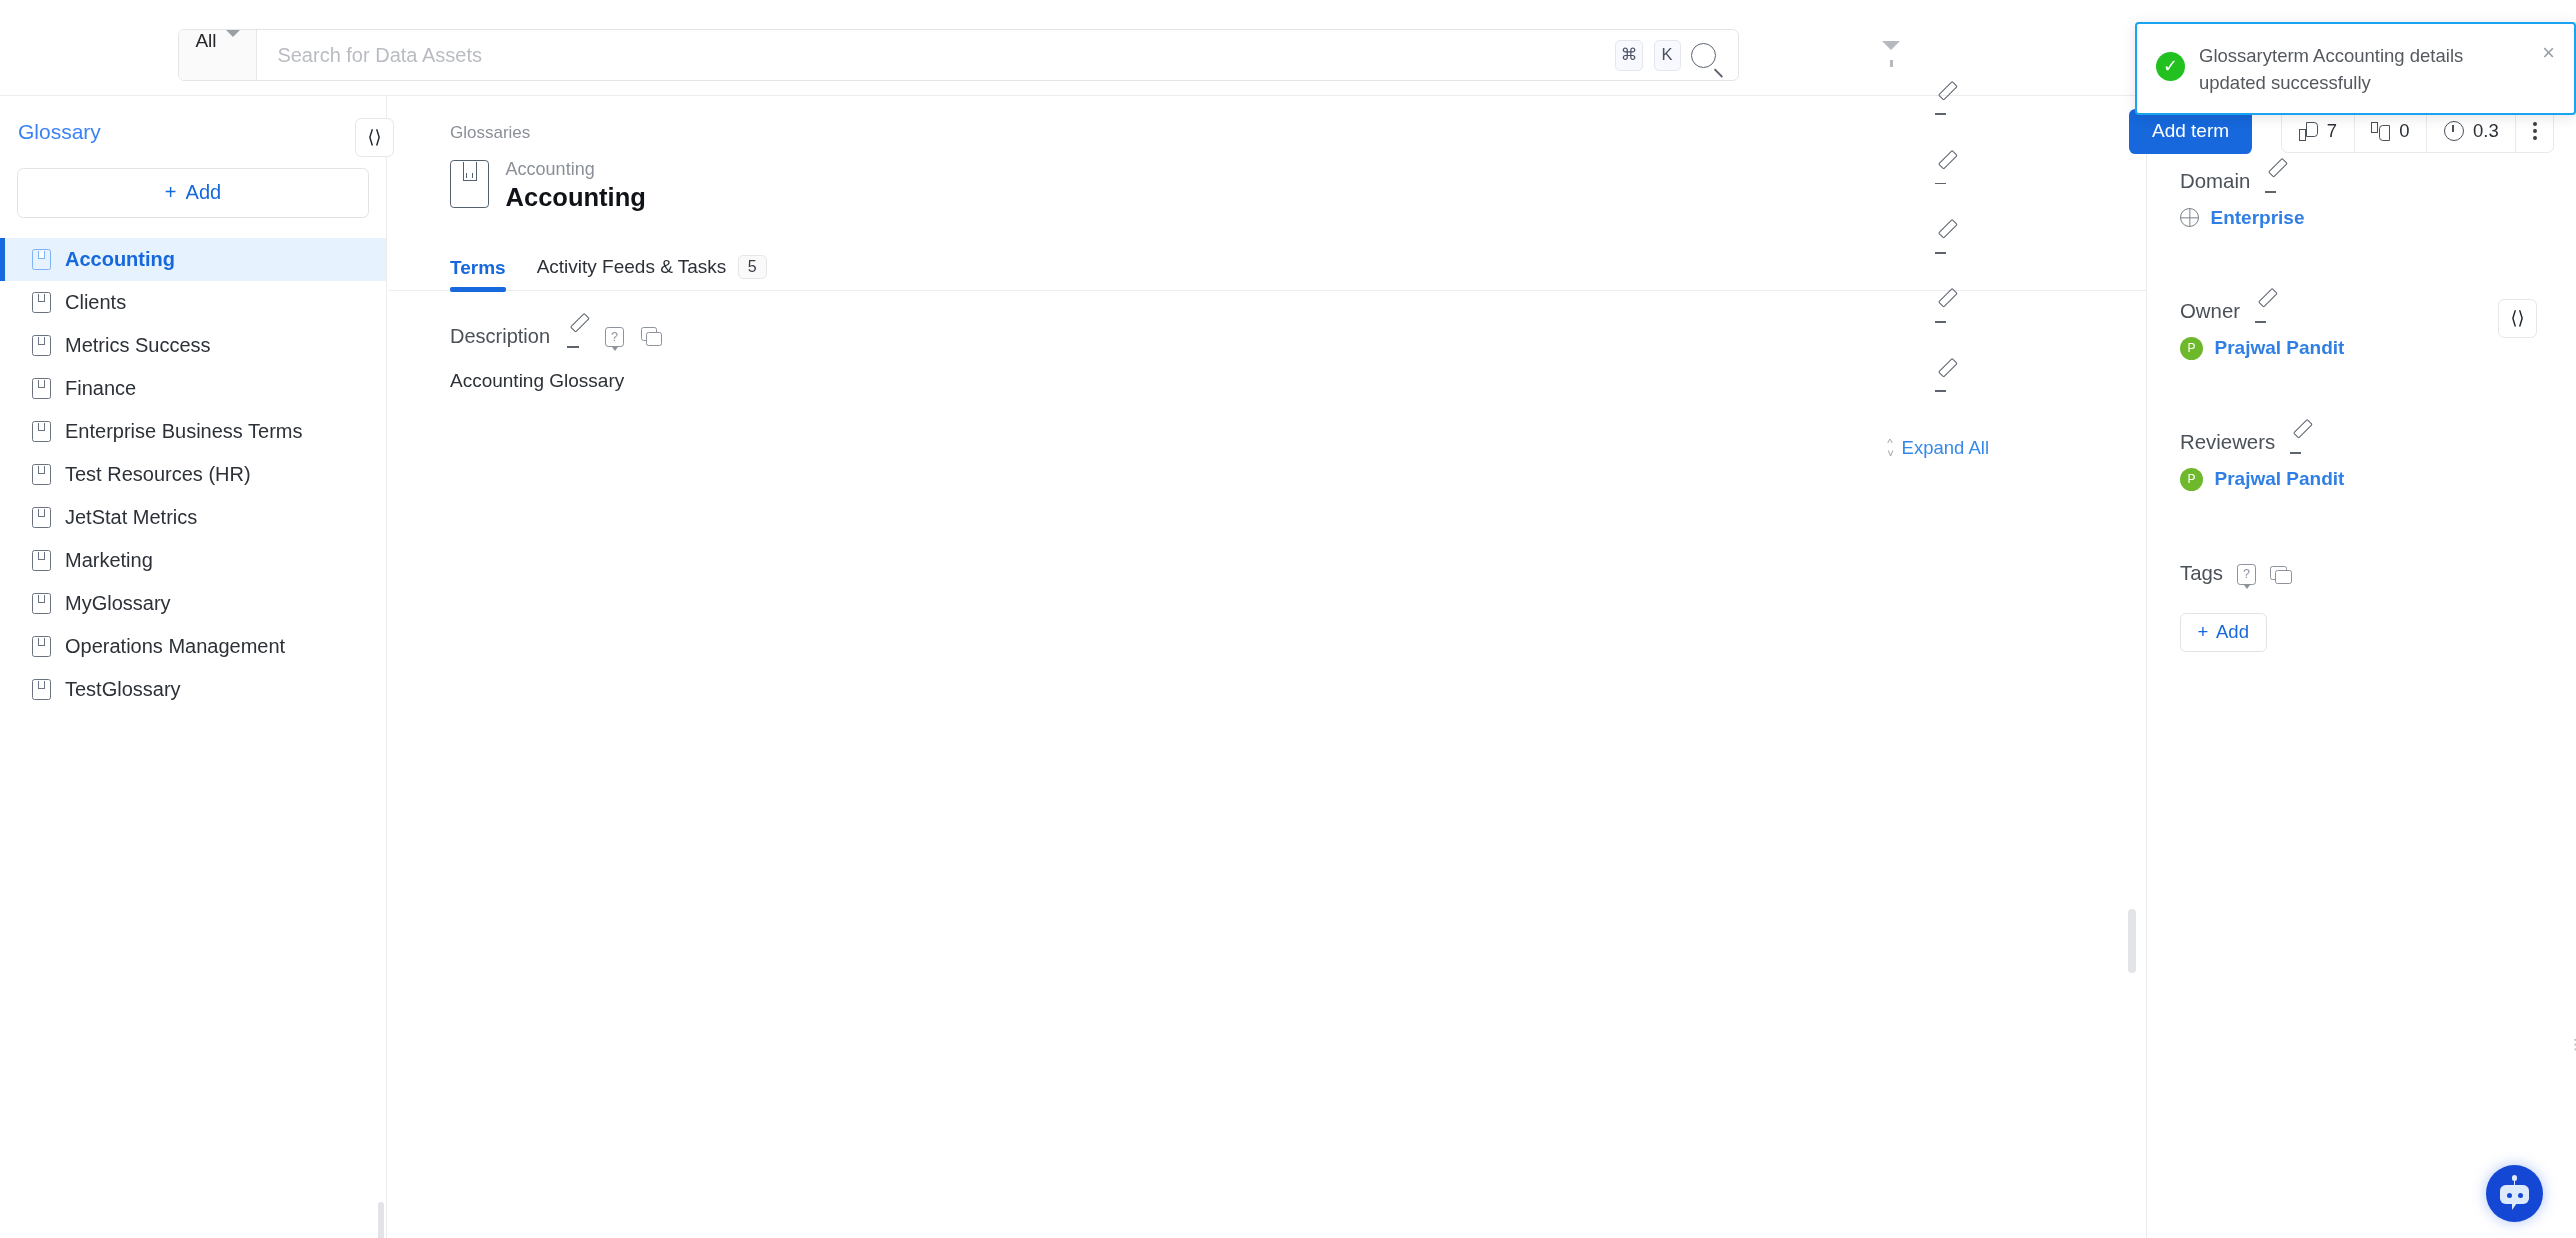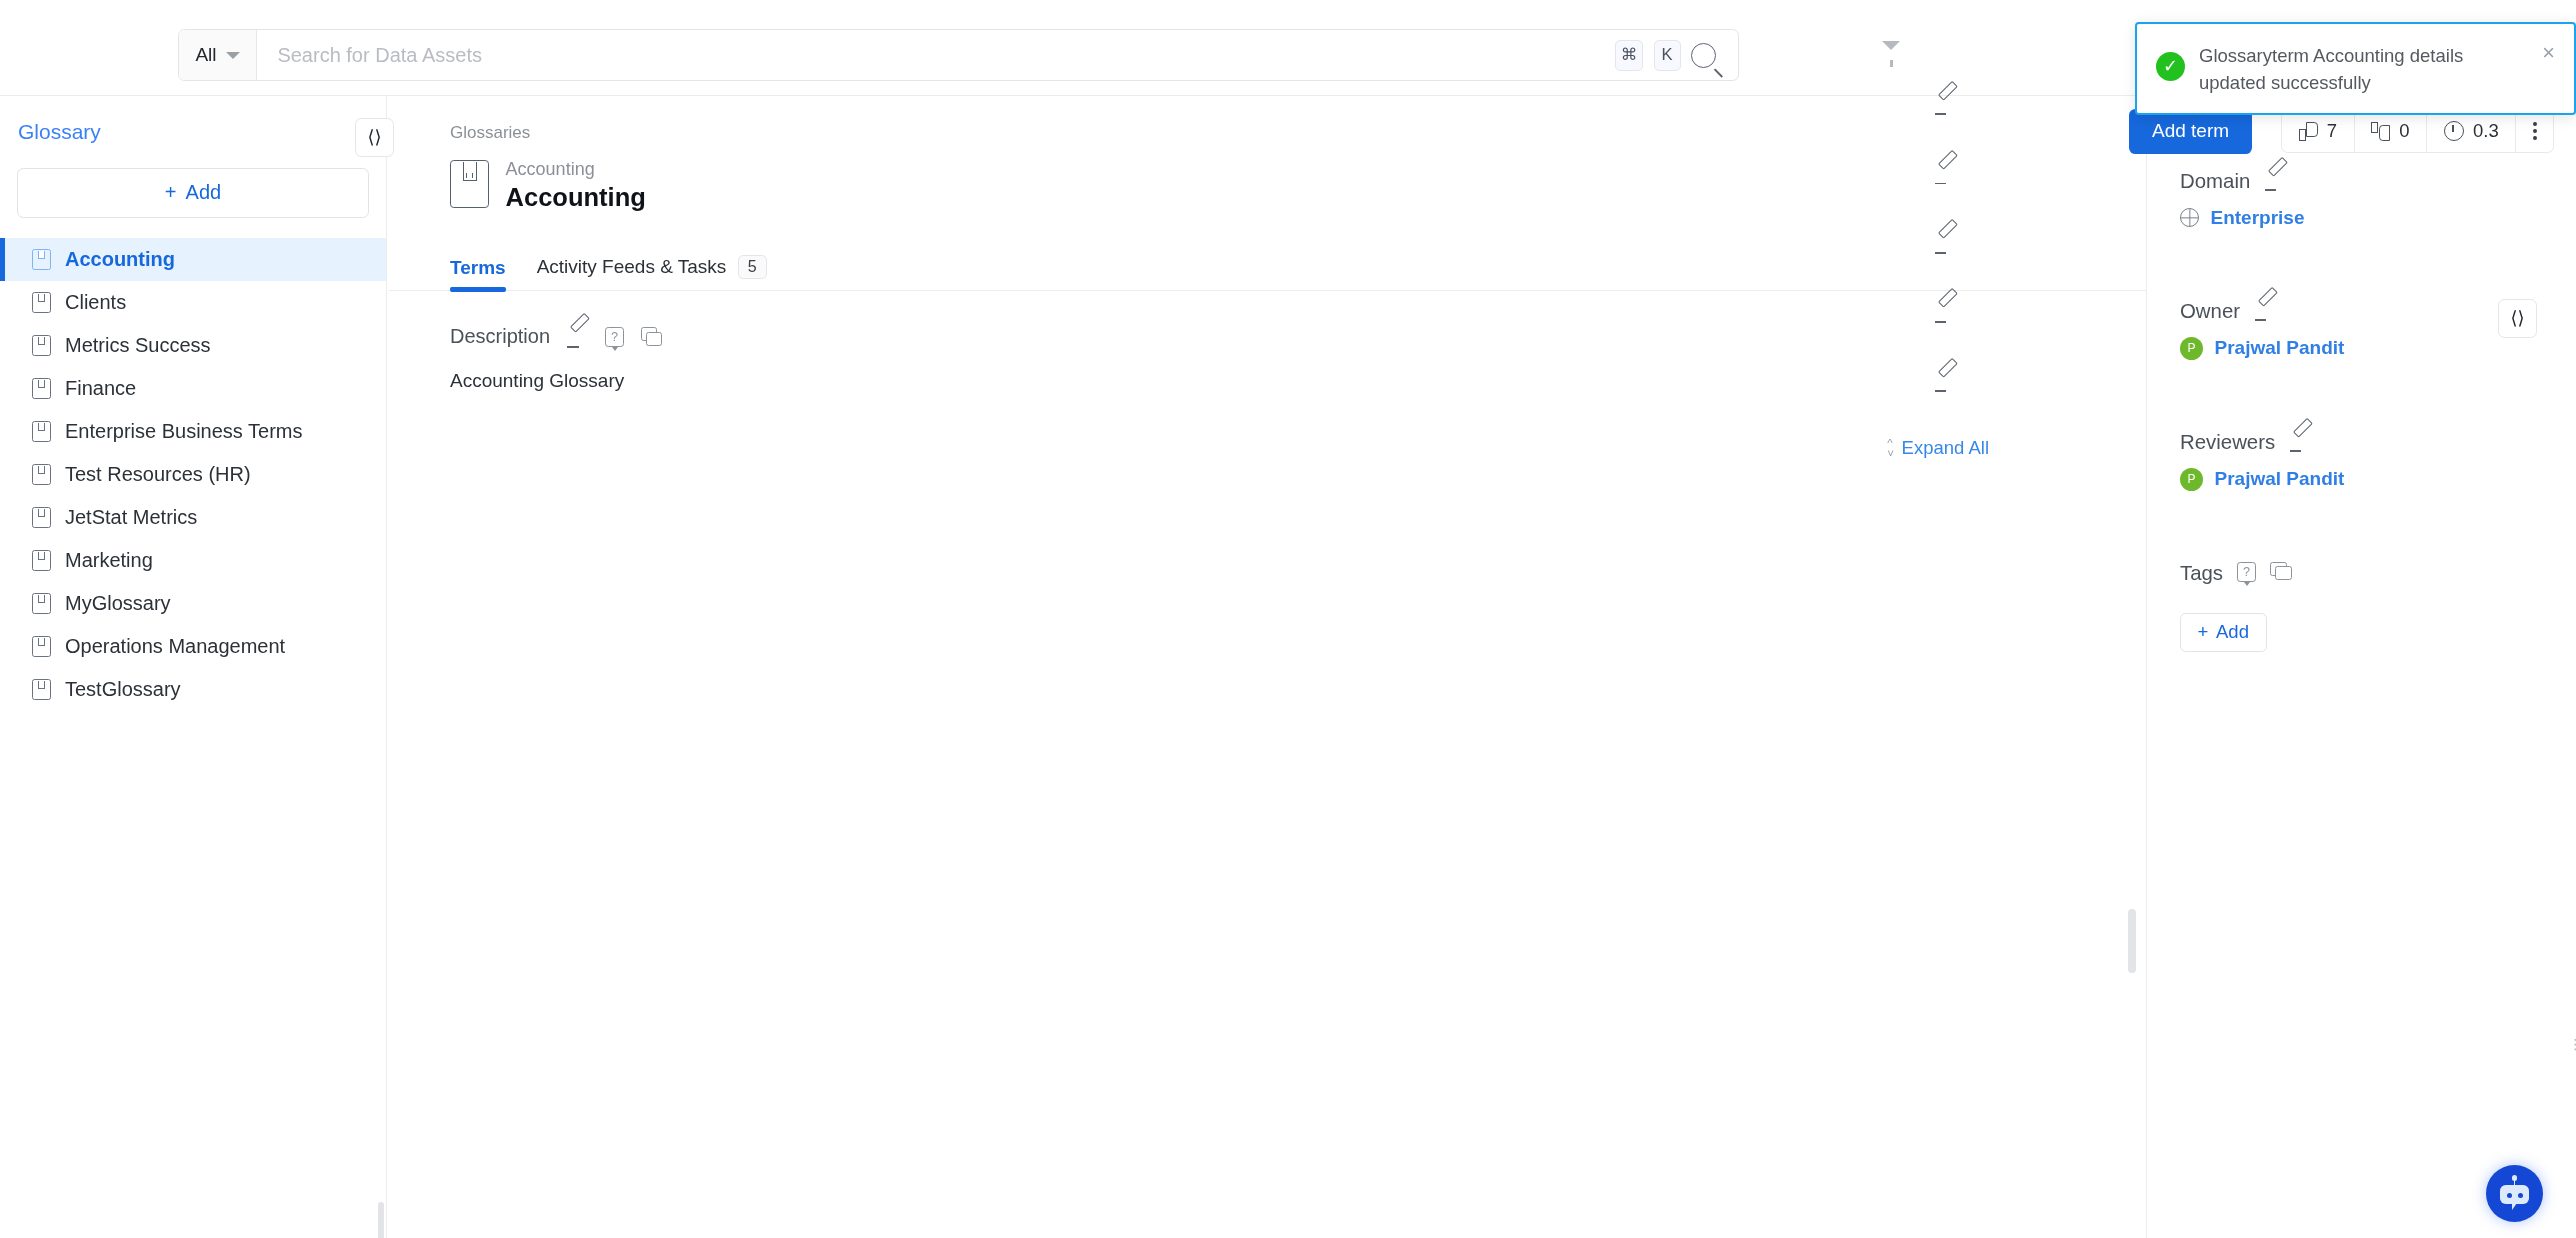--- a/index.html
+++ b/index.html
@@ -21,21 +21,21 @@
   .search-wrap {
     position: absolute; left: 178px; top: 12.7px;
     width: 1561px; height: 52px;
     border: 1.3px solid #e4e4e6; border-radius: 6.4px;
     display: flex; align-items: center; background: #fff;
     overflow: hidden;
   }
   .search-scope {
     width: 78px; height: 100%;
     background: #fafafa; border-right: 1.3px solid #e8e8ea;
-    display: flex; align-items: center; justify-content: center; gap: 9px;
+    display: flex; align-items: flex-start; justify-content: center; gap: 9px;
     font-size: 19px; color: #23262b; cursor: pointer;
   }
   .caret-dn {
     width: 0; height: 0; border-left: 7px solid transparent;
     border-right: 7px solid transparent; border-top: 7.6px solid #9aa0a6;
   }
   .caret-sm {
     width: 0; height: 0; border-left: 5.7px solid transparent;
     border-right: 5.7px solid transparent; border-top: 6.4px solid #4a4f55;
   }
@@ -251,21 +251,21 @@
   .pencil::after {
     content:""; position:absolute; left: 0.6px; bottom: 0px; width: 11.5px; height: 1.9px; background:#5d646e;
   }
 
   
   .rpanel {
     position: absolute; left: 2148px; top: 79px; width: 428px; height: 1159px;
     background: #fff; padding: 74px 0 0 32px;
   }
   .rp-label {
-    display: flex; align-items: flex-start; gap: 14px;
+    display: flex; align-items: flex-end; gap: 14px;
     font-size: 20.4px; color: #4b5159; margin-bottom: 14px;
   }
   .rp-row { display: flex; align-items: center; gap: 11.5px; font-size: 19px; }
   .rp-link { color: #2f7fe4; font-weight: bold; cursor: pointer; }
   .rp-sec { margin-bottom: 71px; }
   .globe-sm {
     width: 19px; height: 19px; border: 1.3px solid #7b828b; border-radius: 50%; position: relative; flex:0 0 auto;
   }
   .globe-sm::before { content:""; position:absolute; left:50%; top:-1.3px; width:1.3px; height:19px; background:#7b828b; transform: translateX(-50%); }
   .globe-sm::after { content:""; position:absolute; top:50%; left:-1.3px; width:19px; height:1.3px; background:#7b828b; transform: translateY(-50%); }

